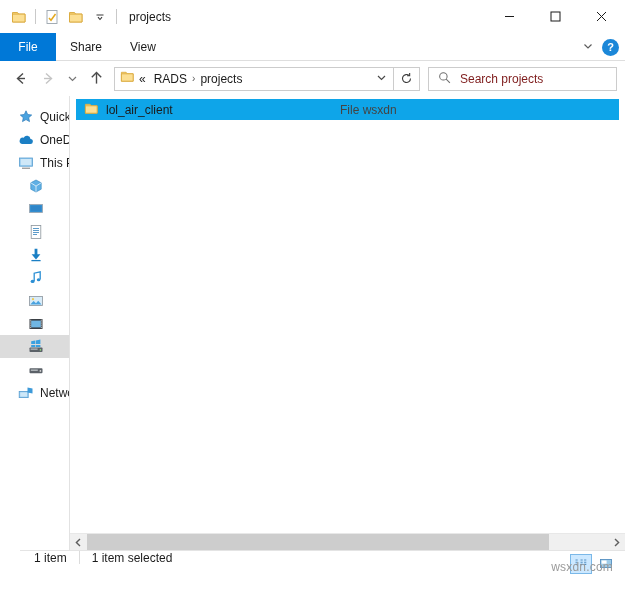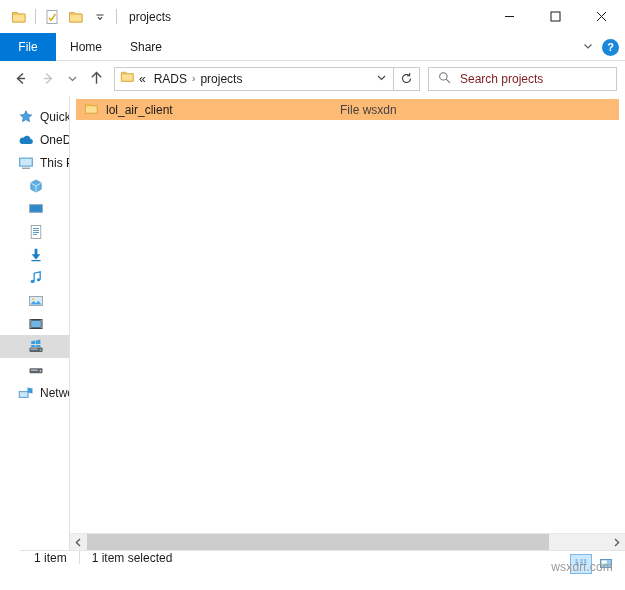--- a/index.html
+++ b/index.html
@@ -116,21 +116,21 @@
   .col-type { width: 119px; }
   .col-size { width: 40px; }
   .sortcaret {
     position: absolute; left: 140px; top: 1px; font-size: 9px; color: #5b5b5b;
   }
 
   .filelist { flex: 1; background: #fff; padding-top: 3px; }
   .row {
     height: 21px; display: flex; align-items: center; margin: 0 6px 0 6px;
   }
-  .row.selected { background: #fdba74; }
+  .row.selected { background: #0ea5e9; }
   .cell { font-size: 12px; color: #1b1b1b; display: flex; align-items: center; }
   .cell-name { width: 264px; padding-left: 8px; gap: 7px; }
   .cell-date { width: 149px; color: #444; }
   .cell-type { width: 119px; color: #444; }
 
   
   .hscroll {
     height: 17px; display: flex; align-items: center;
     background: #f0f0f0; border-top: 1px solid #e8e8e8;
   }
@@ -210,22 +210,22 @@
       <div class="wc">
         <svg width="11" height="11" viewBox="0 0 11 11">
             <path d="M1 1l9 9M10 1l-9 9" stroke="#1b1b1b" stroke-width="1"></path>
           </svg>
       </div>
     </div>
   </div>
 
   <div class="ribbon">
     <div class="tab file">File</div>
-    <div class="tab">Home</div>
     <div class="tab">Share</div>
+    <div class="tab">View</div>
     <div class="ribbon-right">
       <div>
         <svg width="12" height="12" viewBox="0 0 12 12">
             <path d="M2.5 4.5l3.5 3.5 3.5-3.5" fill="none" stroke="#5d5d5d" stroke-width="1.2"></path>
           </svg>
       </div>
       <div class="help-btn">?</div>
     </div>
   </div>
 

